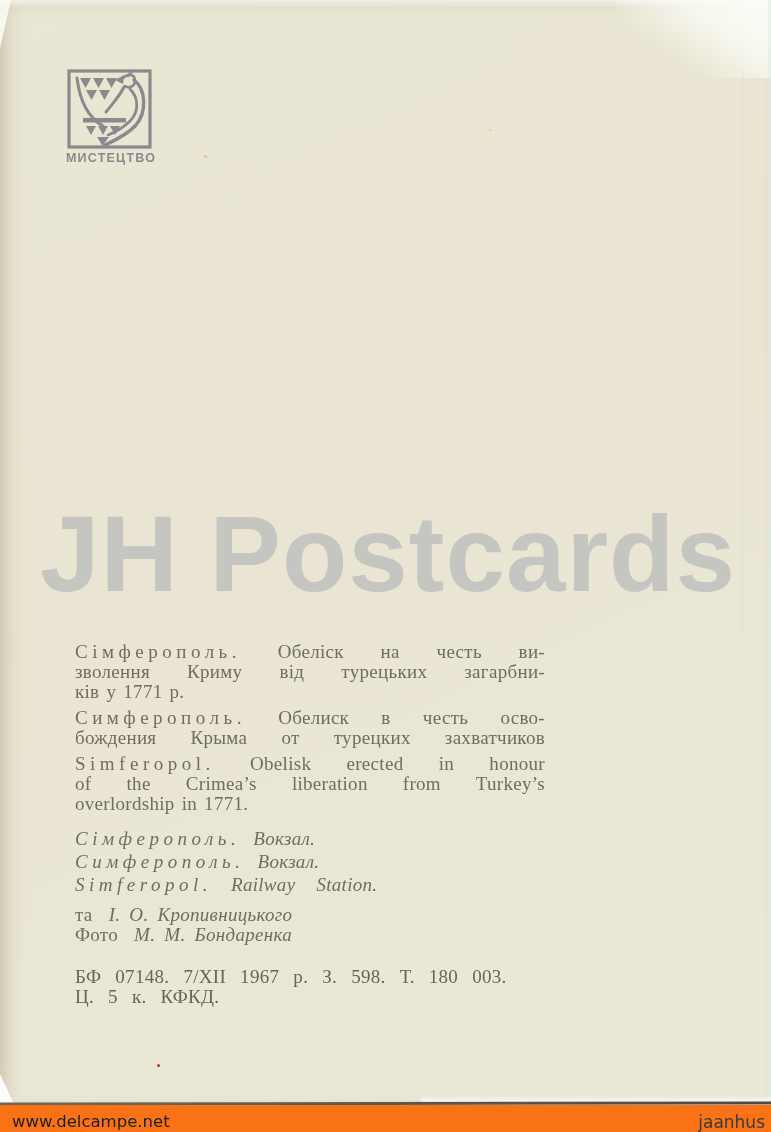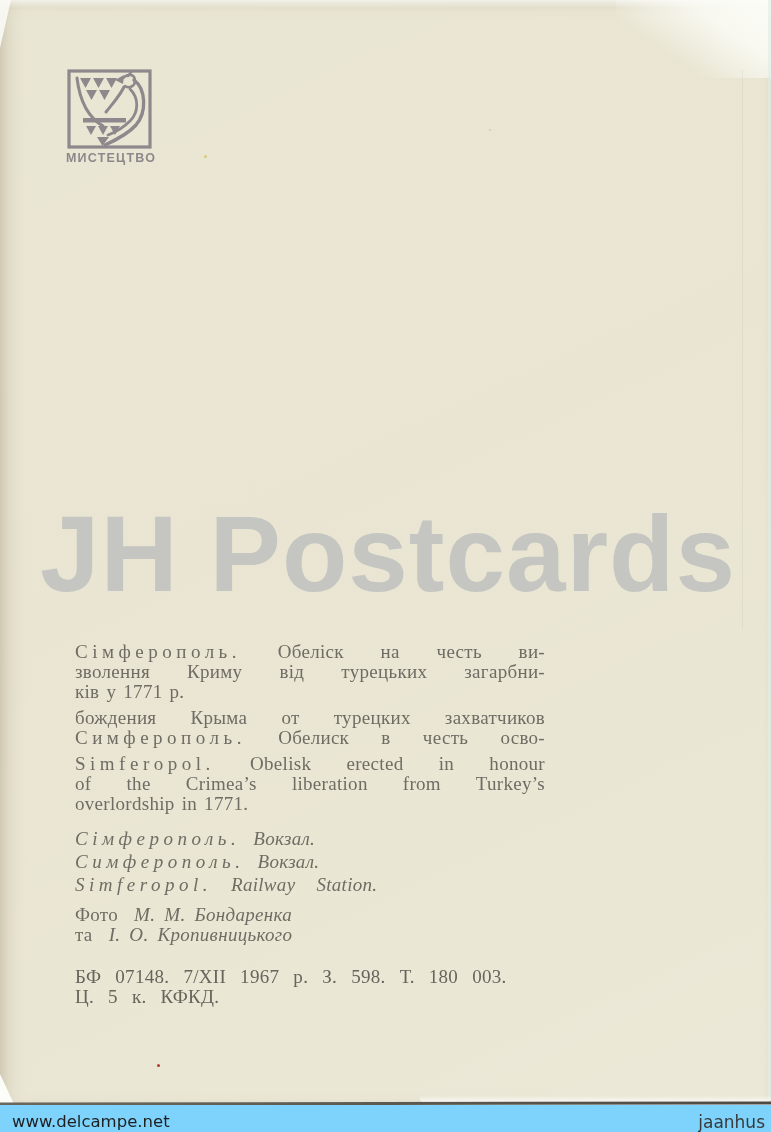--- a/index.html
+++ b/index.html
@@ -60,21 +60,21 @@
   .station .rest{margin-left:6px;}
   .station .rest-en{margin-left:12px;word-spacing:16px;text-align:center;}
   .credits{margin-bottom:22px;word-spacing:4px;}
   .credits .line{line-height:20px;}
   .credits .lbl{margin-right:7px;}
   .it{font-style:italic;}
   .imprint .line{line-height:19.5px;word-spacing:9px;color:#67645c;}
   
   .edge-line{position:absolute;left:0;top:1102px;width:771px;height:2.5px;
     background:linear-gradient(to right,#6a675e,#4c4a43);transform:rotate(-.08deg);}
-  .bottom-strip{position:absolute;left:0;top:1104.5px;width:771px;height:27.5px;background:#7dd3fc;}
+  .bottom-strip{position:absolute;left:0;top:1104.5px;width:771px;height:27.5px;background:#f97316;}
   .wm-left{position:absolute;left:12px;top:7px;font-family:"DejaVu Sans","Liberation Sans",sans-serif;
     font-size:16.5px;color:#1f1f1f;}
   .wm-right{position:absolute;right:6px;top:7px;font-family:"DejaVu Sans","Liberation Sans",sans-serif;
     font-size:17px;color:#3a3a3a;}
 </style>
 </head>
 <body>
 
 <div class="page">
 
@@ -115,25 +115,25 @@
       <div class="para">
         <div class="line justify">
           <span class="sp">Сімферополь.</span>
           <span>Обеліск на честь ви-</span>
         </div>
         <div class="line justify">зволення Криму від турецьких загарбни-</div>
         <div class="line">ків у 1771 р.</div>
       </div>
 
       <div class="para">
-        <div class="line justify">бождения Крыма от турецких захватчиков</div>
         <div class="line justify">
           <span class="sp">Симферополь.</span>
           <span>Обелиск в честь осво-</span>
         </div>
+        <div class="line justify">бождения Крыма от турецких захватчиков</div>
       </div>
 
       <div class="para para-en">
         <div class="line justify">
           <span class="sp">Simferopol.</span>
           <span>Obelisk erected in honour</span>
         </div>
         <div class="line justify">of the Crimea’s liberation from Turkey’s</div>
         <div class="line">overlordship in 1771.</div>
       </div>
@@ -148,26 +148,26 @@
           <span class="rest">Вокзал.</span>
         </div>
         <div class="line">
           <span class="sp">Simferopol.</span>
           <span class="rest-en">Railway Station.</span>
         </div>
       </div>
 
       <div class="credits">
         <div class="line">
+          <span class="lbl">та</span>
+          <span class="it">І. О. Кропивницького</span>
+        </div>
+        <div class="line">
           <span class="lbl">Фото</span>
           <span class="it">М. М. Бондаренка</span>
-        </div>
-        <div class="line">
-          <span class="lbl">та</span>
-          <span class="it">І. О. Кропивницького</span>
         </div>
       </div>
 
       <div class="imprint">
         <div class="line">БФ 07148. 7/XII 1967 р. З. 598. Т. 180 003.</div>
         <div class="line">Ц. 5 к. КФКД.</div>
       </div>
 
     </div>
 

